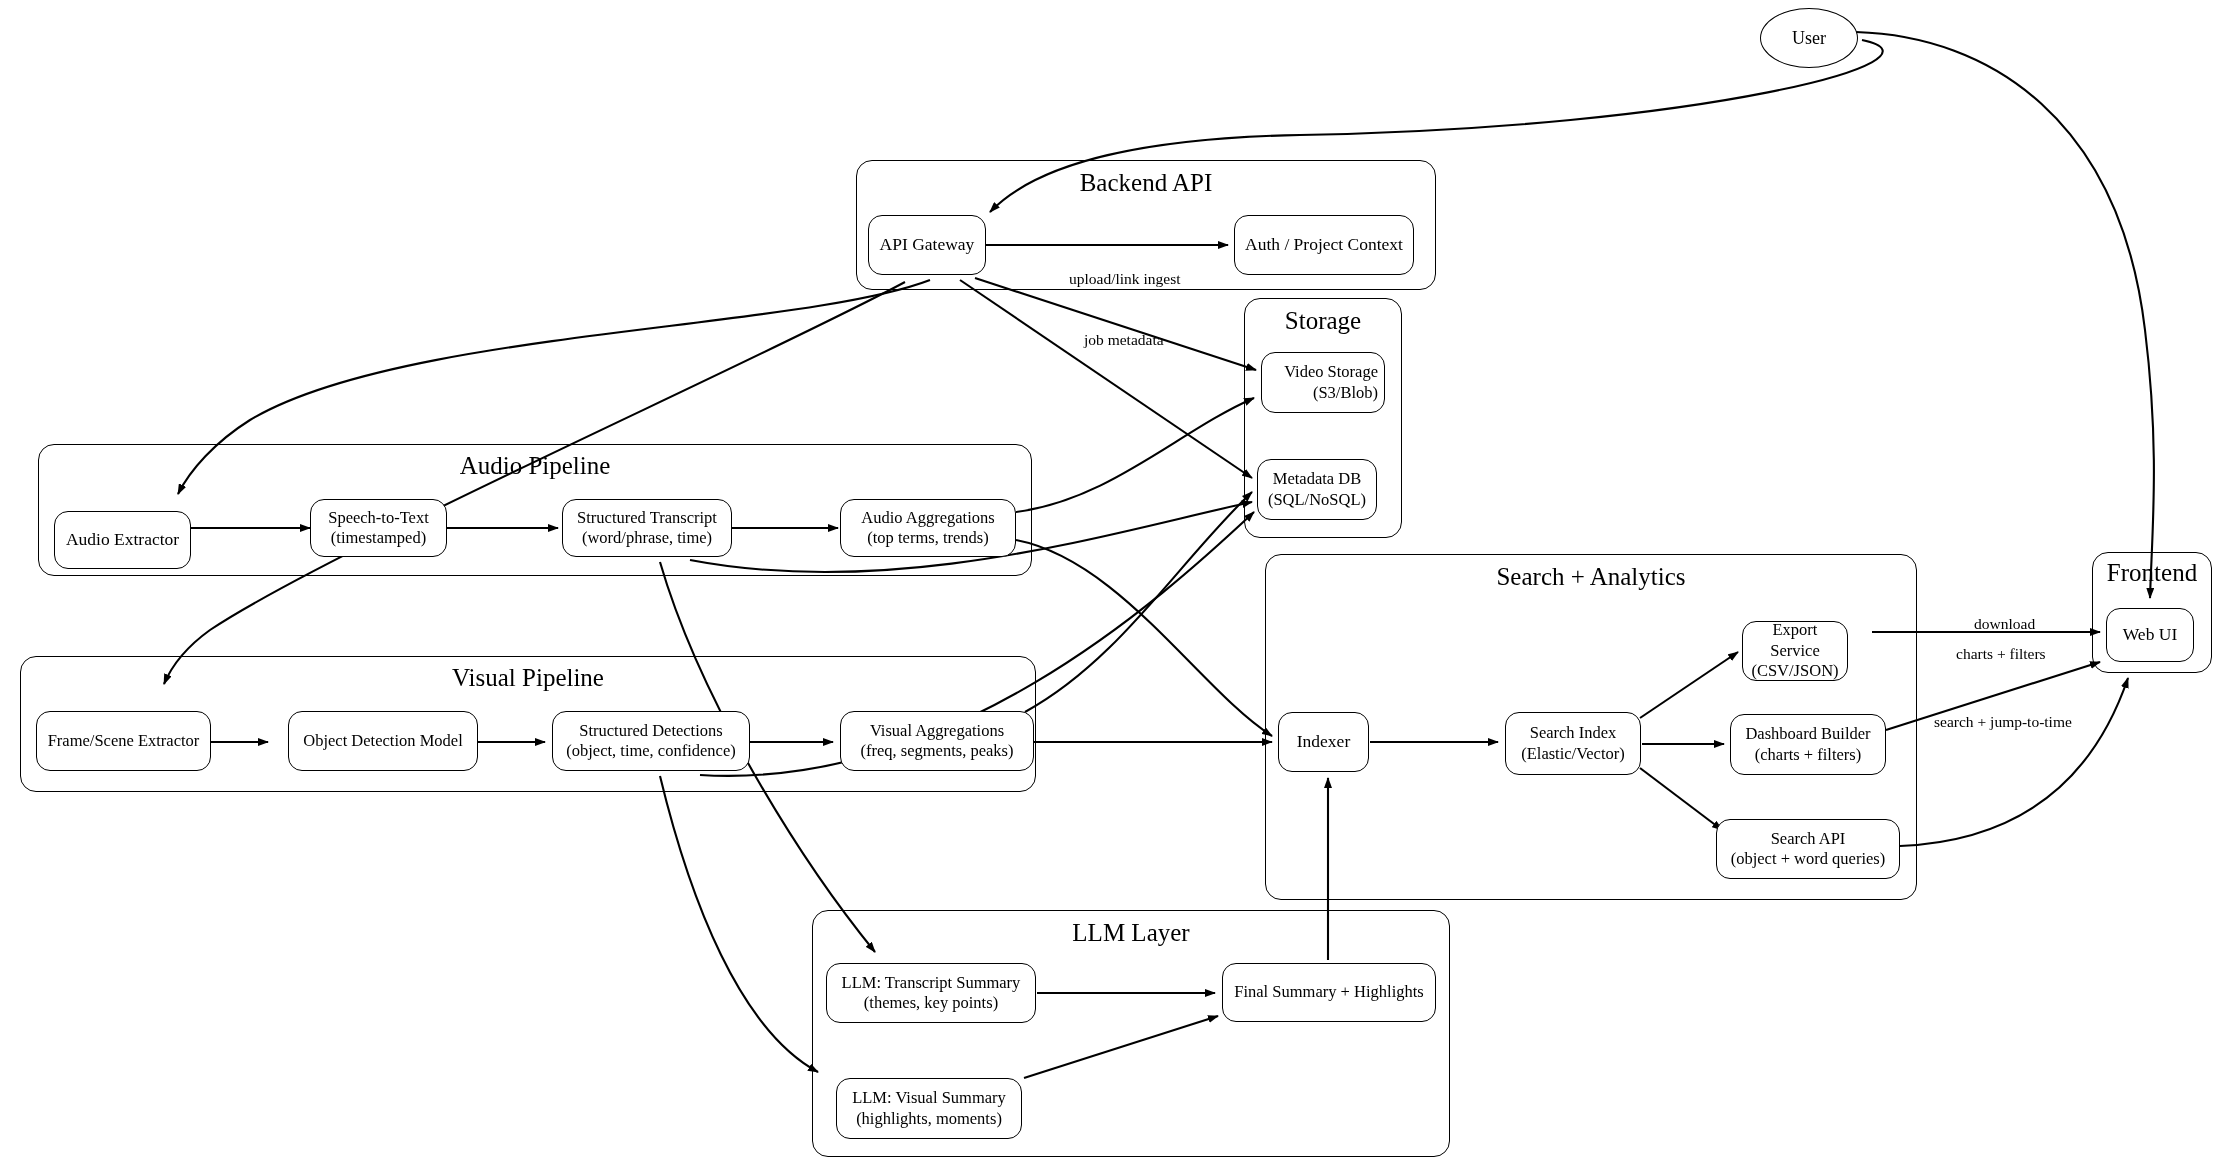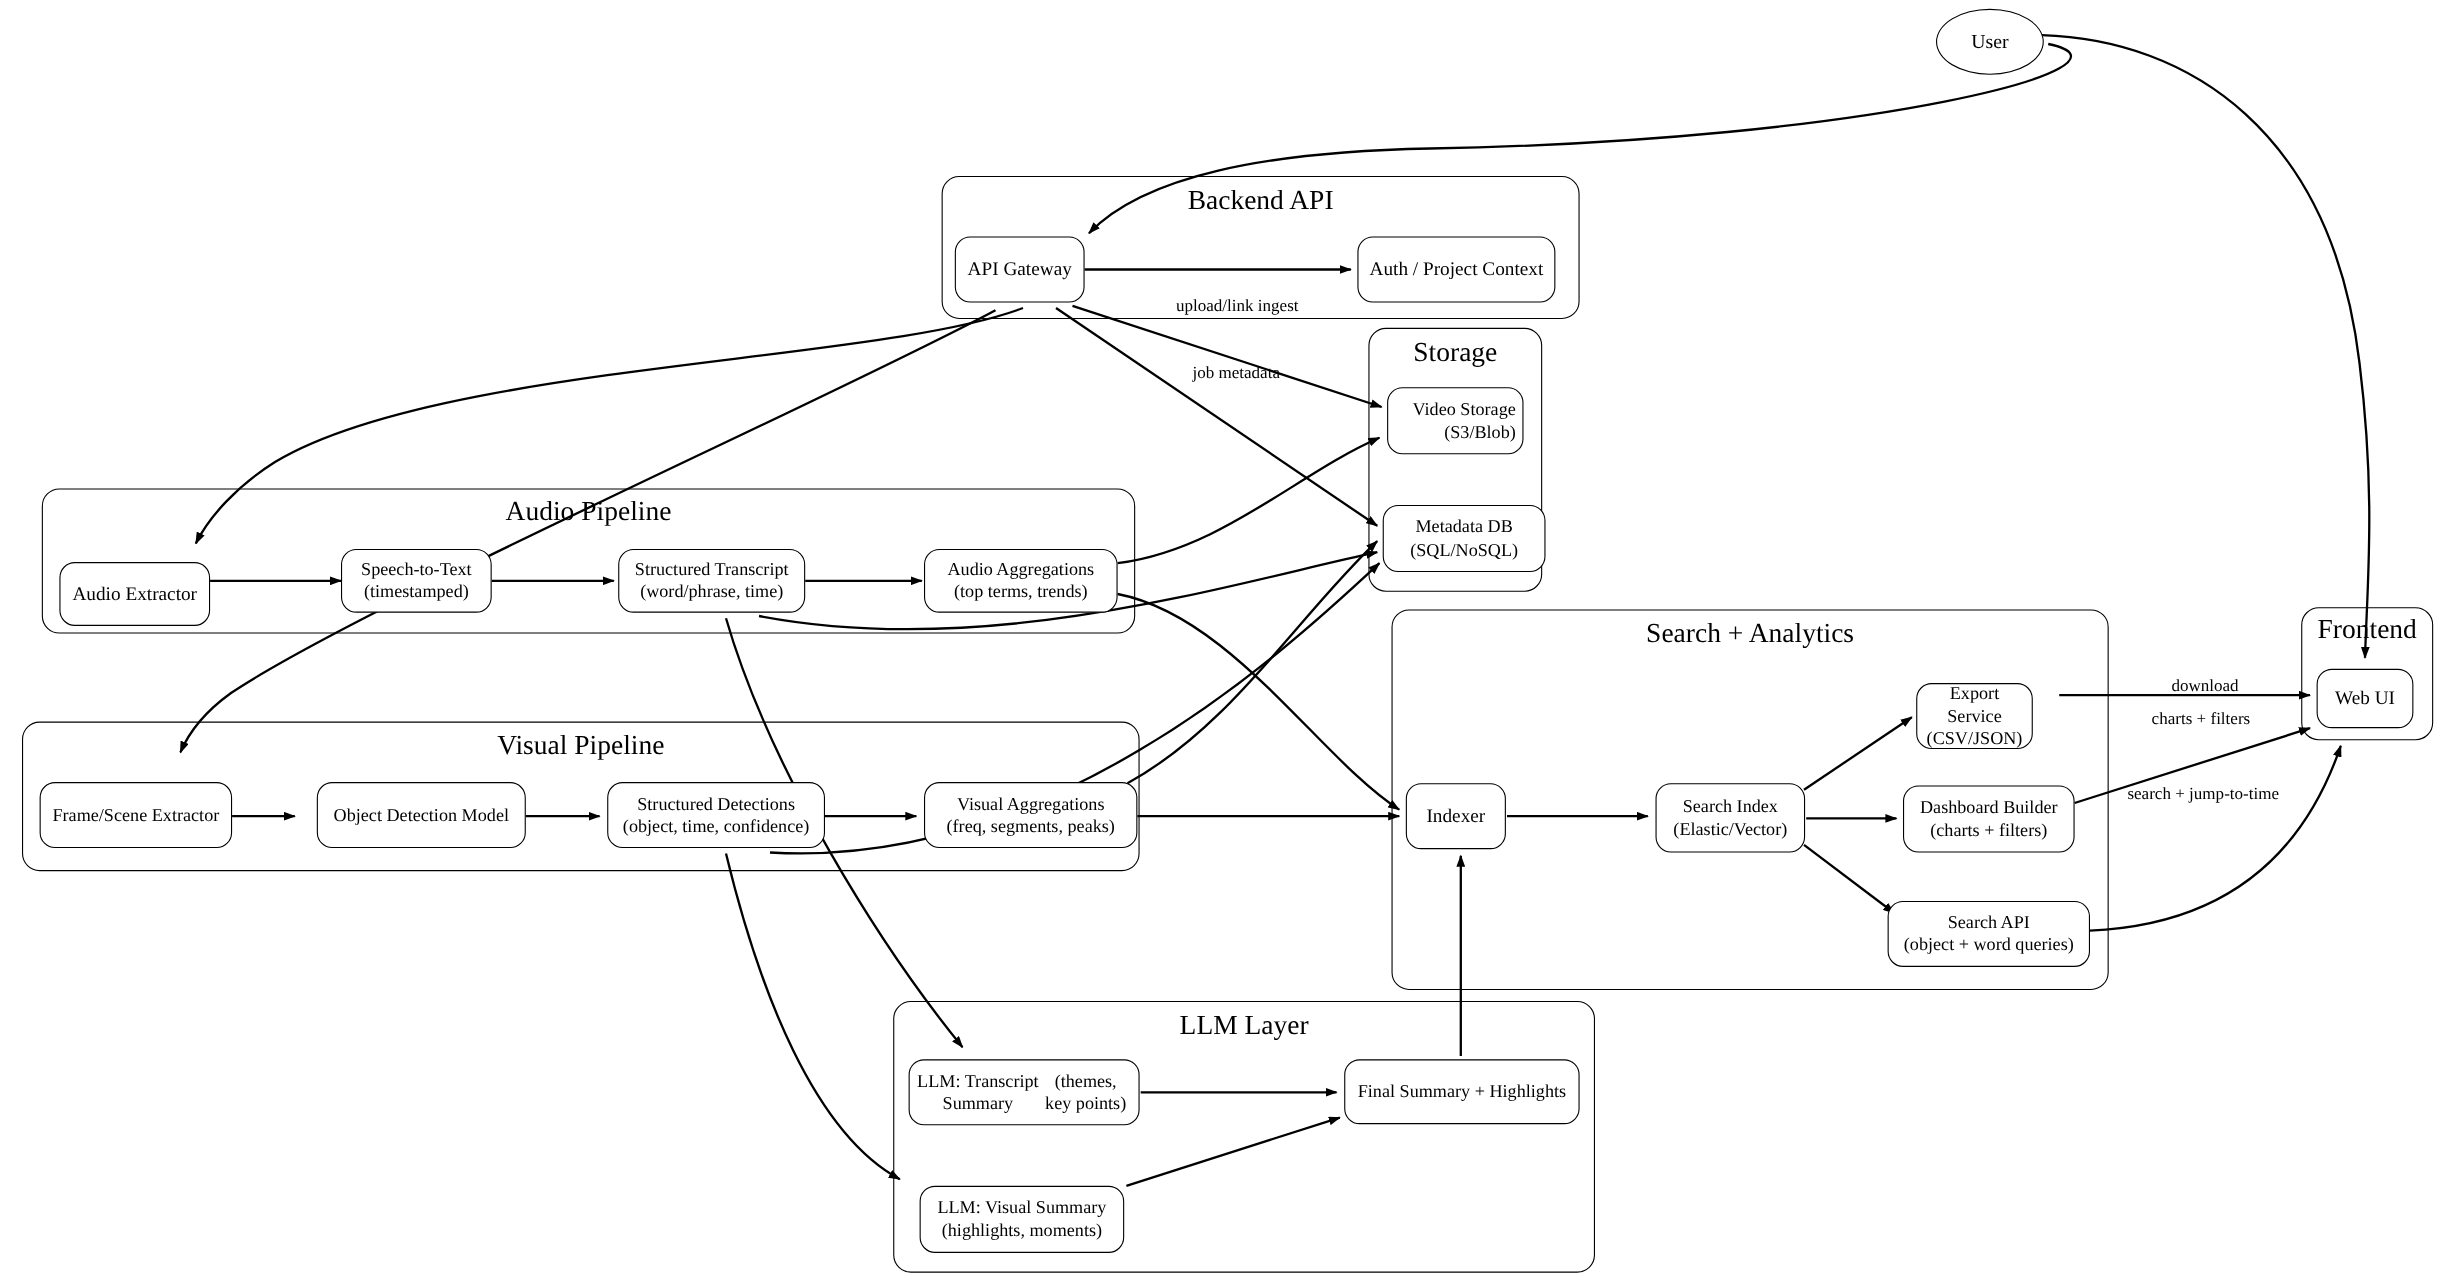--- a/index.html
+++ b/index.html
@@ -104,21 +104,21 @@
     <span>Auth / Project Context</span>
   </div>
 
   <div class="cluster" style="left:1244px;top:298px;width:156px;height:238px;">
     <div class="cluster-title" style="top:8px;">Storage</div>
   </div>
   <div class="node small" style="left:1261px;top:352px;width:124px;height:61px;flex-direction:column;align-items:flex-end;">
     <span>Video Storage</span>
     <span>(S3/Blob)</span>
   </div>
-  <div class="node small" style="left:1257px;top:459px;width:148px;height:61px;flex-direction:column;">
+  <div class="node small" style="left:1257px;top:459px;width:120px;height:61px;flex-direction:column;">
     <span>Metadata DB</span>
     <span>(SQL/NoSQL)</span>
   </div>
 
   <div class="cluster" style="left:38px;top:444px;width:992px;height:130px;">
     <div class="cluster-title" style="top:7px;">Audio Pipeline</div>
   </div>
   <div class="node" style="left:54px;top:511px;width:137px;height:58px;">
     <span>Audio Extractor</span>
   </div>
@@ -172,21 +172,21 @@
     <span>(charts + filters)</span>
   </div>
   <div class="node small" style="left:1716px;top:819px;width:184px;height:60px;flex-direction:column;">
     <span>Search API</span>
     <span>(object + word queries)</span>
   </div>
 
   <div class="cluster" style="left:812px;top:910px;width:636px;height:245px;">
     <div class="cluster-title" style="top:8px;">LLM Layer</div>
   </div>
-  <div class="node small" style="left:826px;top:963px;width:210px;height:60px;flex-direction:row;">
+  <div class="node small" style="left:826px;top:963px;width:210px;height:60px;flex-direction:column;">
     <span>LLM: Transcript Summary</span>
     <span>(themes, key points)</span>
   </div>
   <div class="node small" style="left:836px;top:1078px;width:186px;height:61px;flex-direction:column;">
     <span>LLM: Visual Summary</span>
     <span>(highlights, moments)</span>
   </div>
   <div class="node small" style="left:1222px;top:963px;width:214px;height:59px;">
     <span>Final Summary + Highlights</span>
   </div>

